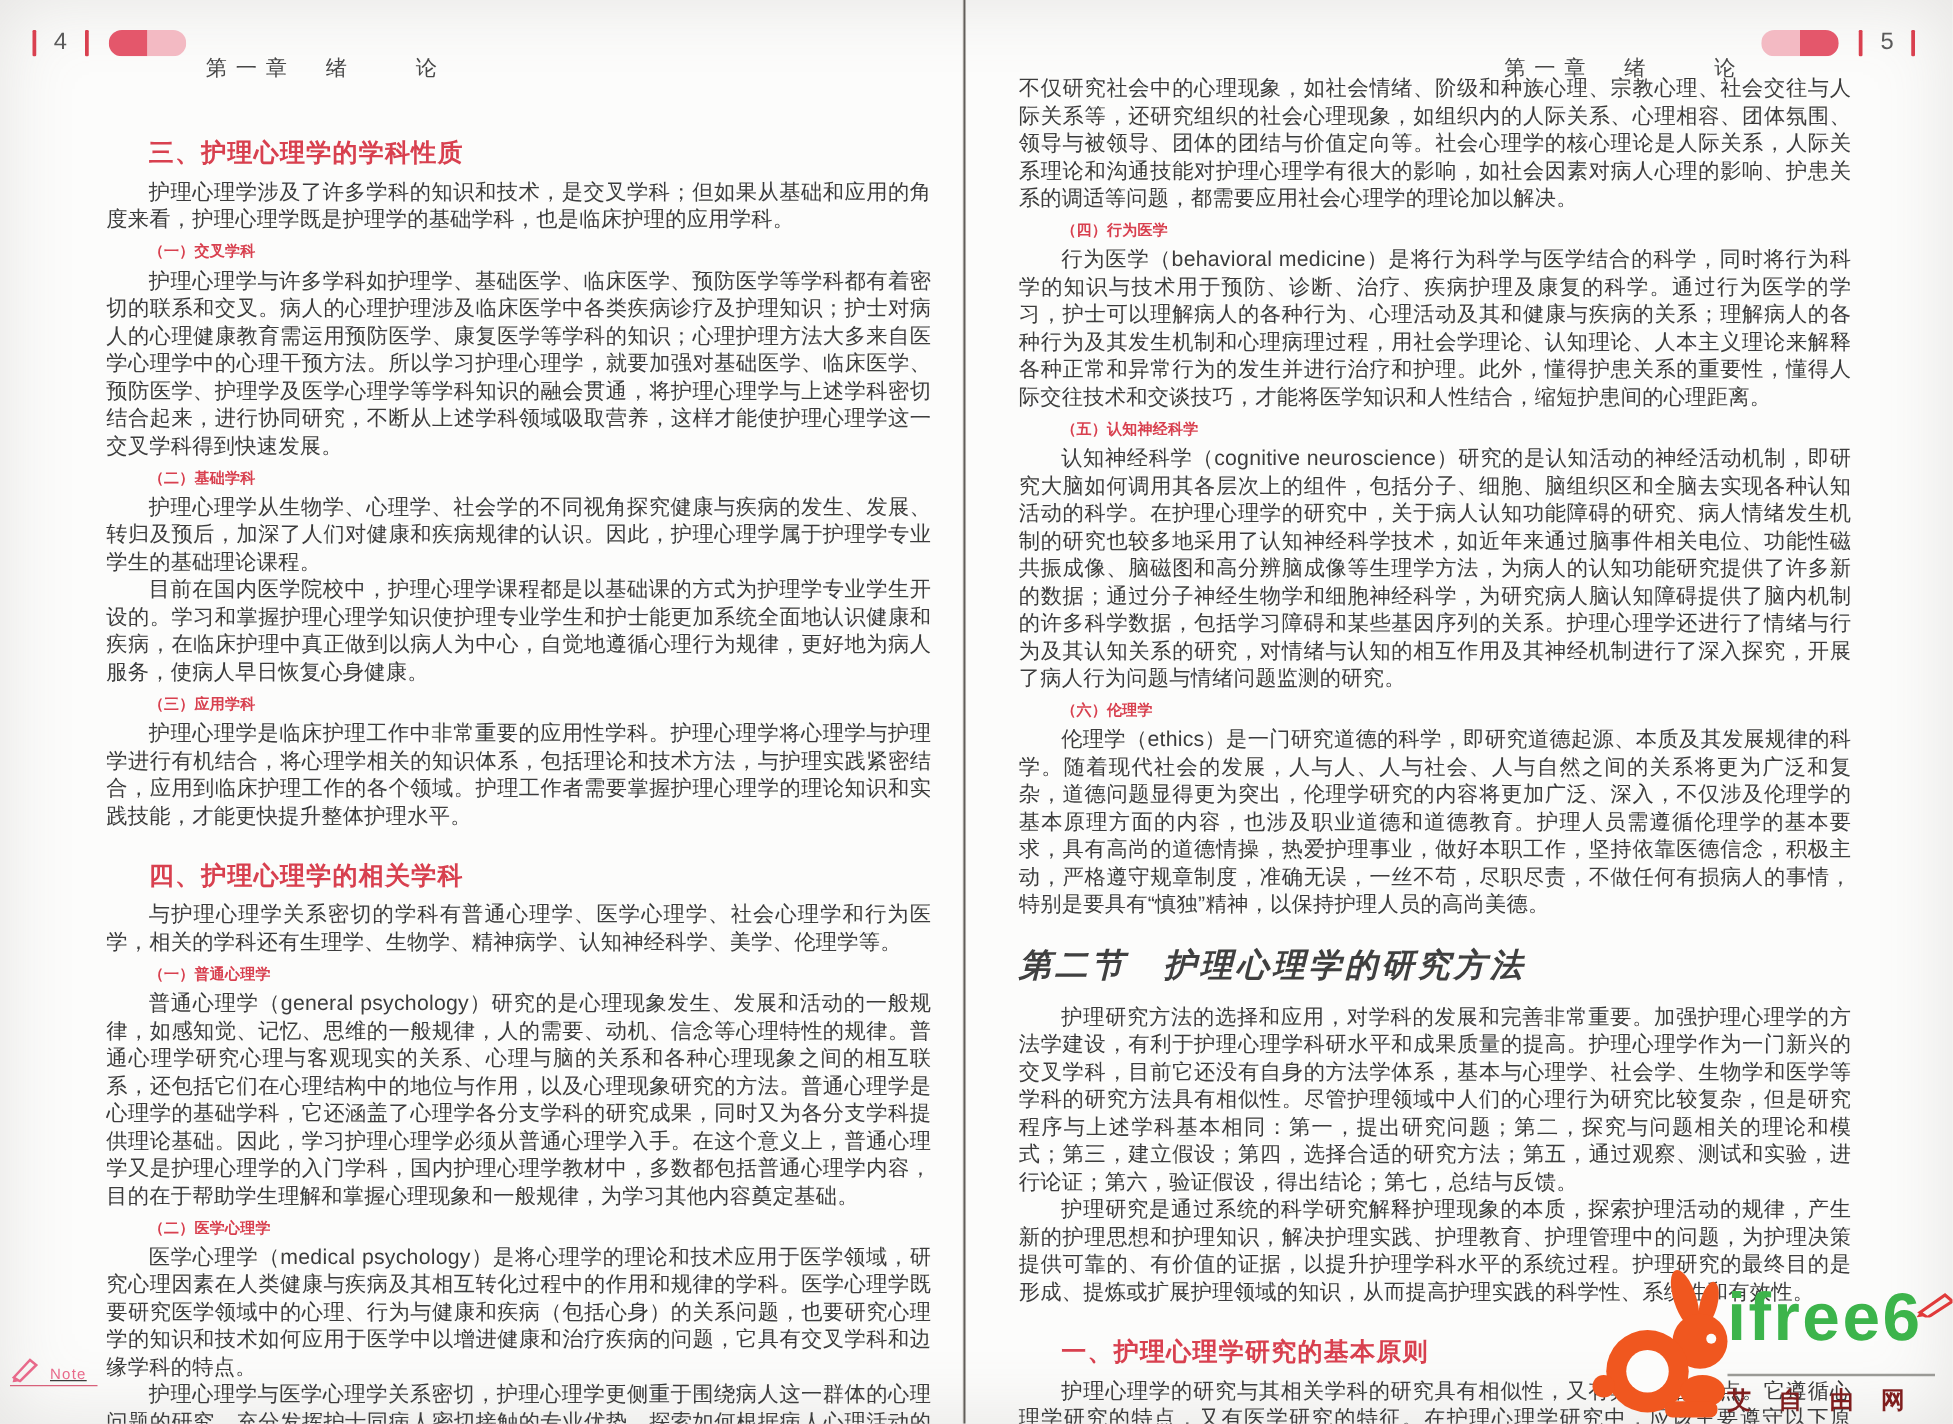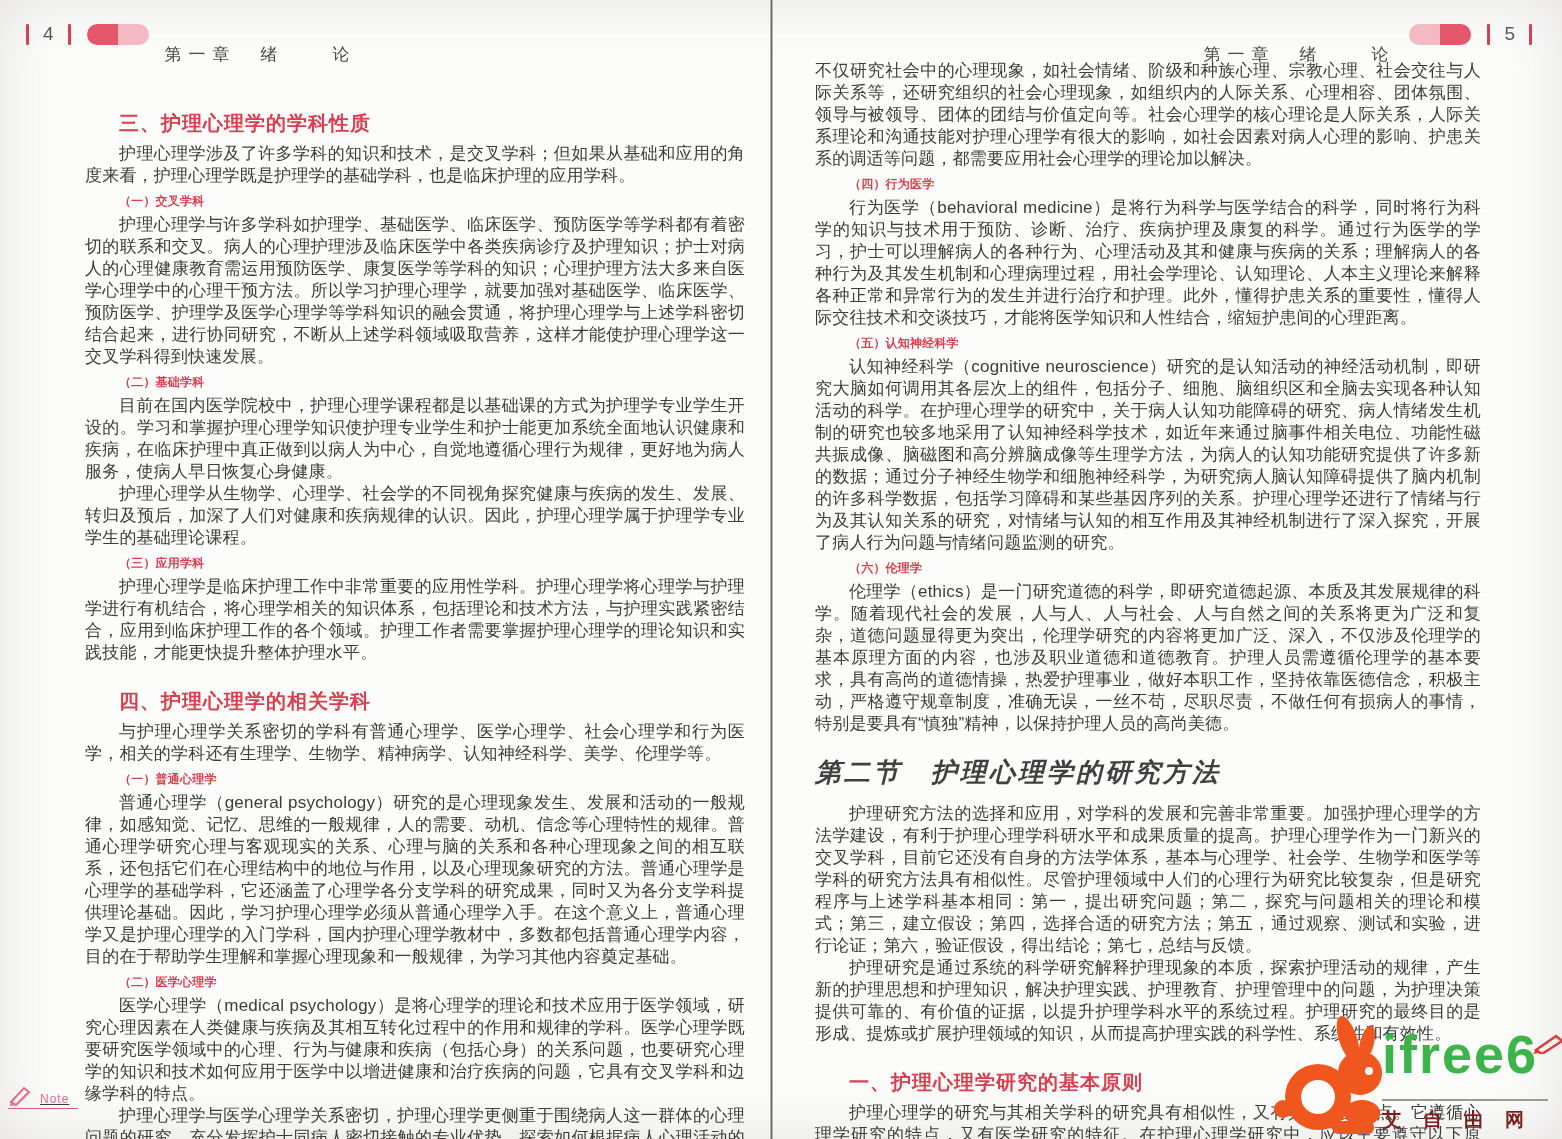--- a/index.html
+++ b/index.html
@@ -121,22 +121,22 @@
     <span class="pgnum">5</span>
     <span class="pgbar"></span>
   </div>
 
   <div class="col col-left">
     <div class="blk-section">三、护理心理学的学科性质</div>
     <p class="blk-para">护理心理学涉及了许多学科的知识和技术，是交叉学科；但如果从基础和应用的角度来看，护理心理学既是护理学的基础学科，也是临床护理的应用学科。</p>
     <div class="blk-sub">（一）交叉学科</div>
     <p class="blk-para">护理心理学与许多学科如护理学、基础医学、临床医学、预防医学等学科都有着密切的联系和交叉。病人的心理护理涉及临床医学中各类疾病诊疗及护理知识；护士对病人的心理健康教育需运用预防医学、康复医学等学科的知识；心理护理方法大多来自医学心理学中的心理干预方法。所以学习护理心理学，就要加强对基础医学、临床医学、预防医学、护理学及医学心理学等学科知识的融会贯通，将护理心理学与上述学科密切结合起来，进行协同研究，不断从上述学科领域吸取营养，这样才能使护理心理学这一交叉学科得到快速发展。</p>
     <div class="blk-sub">（二）基础学科</div>
+    <p class="blk-para">护理心理学从生物学、心理学、社会学的不同视角探究健康与疾病的发生、发展、转归及预后，加深了人们对健康和疾病规律的认识。因此，护理心理学属于护理学专业学生的基础理论课程。</p>
     <p class="blk-para">目前在国内医学院校中，护理心理学课程都是以基础课的方式为护理学专业学生开设的。学习和掌握护理心理学知识使护理专业学生和护士能更加系统全面地认识健康和疾病，在临床护理中真正做到以病人为中心，自觉地遵循心理行为规律，更好地为病人服务，使病人早日恢复心身健康。</p>
-    <p class="blk-para">护理心理学从生物学、心理学、社会学的不同视角探究健康与疾病的发生、发展、转归及预后，加深了人们对健康和疾病规律的认识。因此，护理心理学属于护理学专业学生的基础理论课程。</p>
     <div class="blk-sub">（三）应用学科</div>
     <p class="blk-para">护理心理学是临床护理工作中非常重要的应用性学科。护理心理学将心理学与护理学进行有机结合，将心理学相关的知识体系，包括理论和技术方法，与护理实践紧密结合，应用到临床护理工作的各个领域。护理工作者需要掌握护理心理学的理论知识和实践技能，才能更快提升整体护理水平。</p>
     <div class="blk-section">四、护理心理学的相关学科</div>
     <p class="blk-para">与护理心理学关系密切的学科有普通心理学、医学心理学、社会心理学和行为医学，相关的学科还有生理学、生物学、精神病学、认知神经科学、美学、伦理学等。</p>
     <div class="blk-sub">（一）普通心理学</div>
     <p class="blk-para">普通心理学（general psychology）研究的是心理现象发生、发展和活动的一般规律，如感知觉、记忆、思维的一般规律，人的需要、动机、信念等心理特性的规律。普通心理学研究心理与客观现实的关系、心理与脑的关系和各种心理现象之间的相互联系，还包括它们在心理结构中的地位与作用，以及心理现象研究的方法。普通心理学是心理学的基础学科，它还涵盖了心理学各分支学科的研究成果，同时又为各分支学科提供理论基础。因此，学习护理心理学必须从普通心理学入手。在这个意义上，普通心理学又是护理心理学的入门学科，国内护理心理学教材中，多数都包括普通心理学内容，目的在于帮助学生理解和掌握心理现象和一般规律，为学习其他内容奠定基础。</p>
     <div class="blk-sub">（二）医学心理学</div>
     <p class="blk-para">医学心理学（medical psychology）是将心理学的理论和技术应用于医学领域，研究心理因素在人类健康与疾病及其相互转化过程中的作用和规律的学科。医学心理学既要研究医学领域中的心理、行为与健康和疾病（包括心身）的关系问题，也要研究心理学的知识和技术如何应用于医学中以增进健康和治疗疾病的问题，它具有交叉学科和边缘学科的特点。</p>
     <p class="blk-para">护理心理学与医学心理学关系密切，护理心理学更侧重于围绕病人这一群体的心理问题的研究，充分发挥护士同病人密切接触的专业优势，探索如何根据病人心理活动的一般规律和人格特征，制订出一系列临床医学适用的、可操作的、规范化的护理心理模式，两者密不可分。</p>
 

